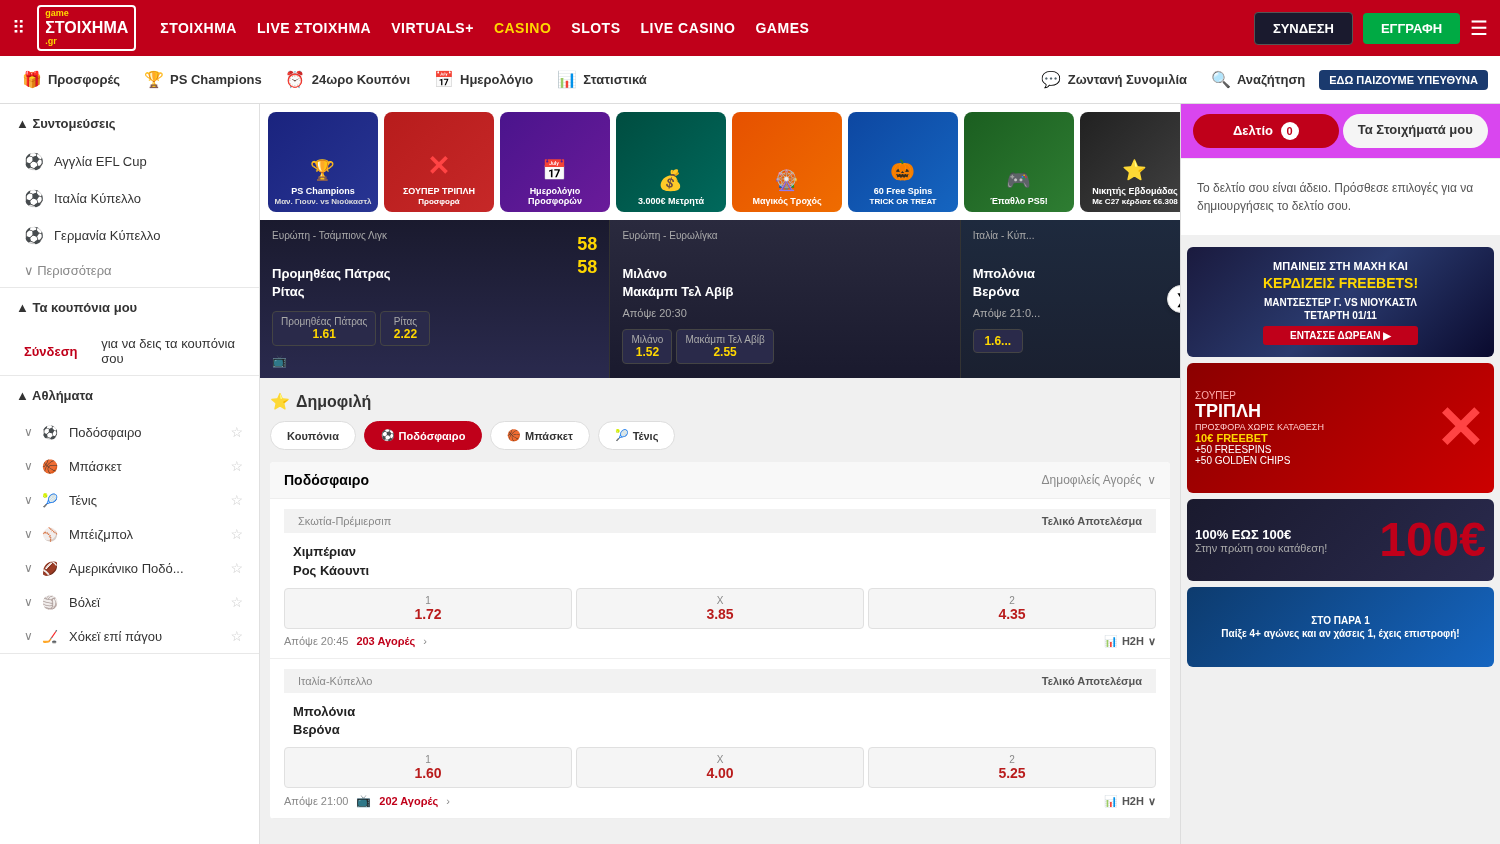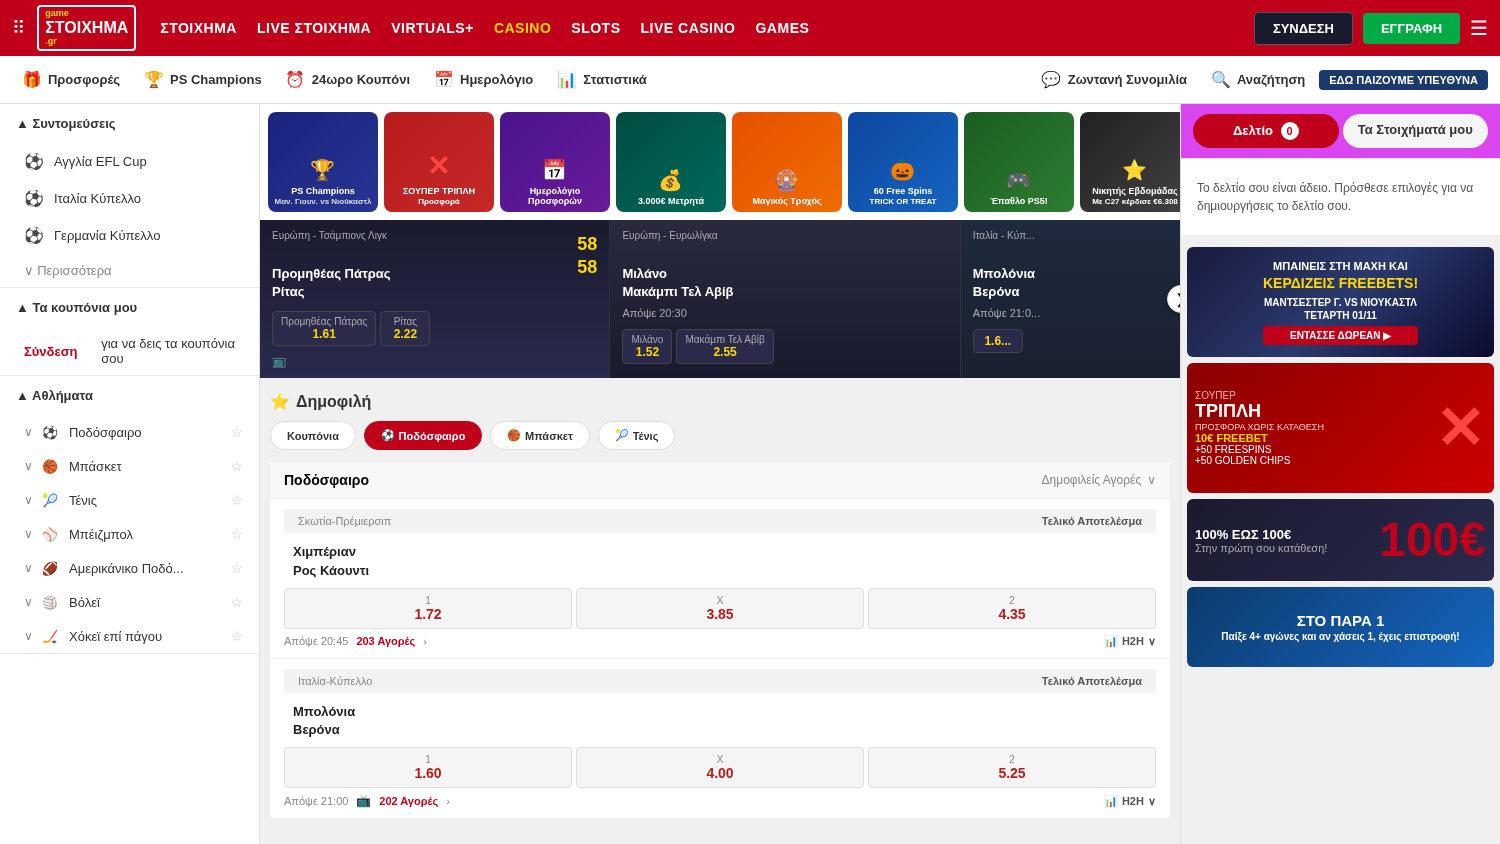--- a/index.html
+++ b/index.html
@@ -901,20 +901,20 @@
           <div style="flex:1;">
             <div style="font-size:13px;font-weight:700;color:white;">100% ΕΩΣ 100€</div>
             <div style="font-size:11px;color:#aaa;">Στην πρώτη σου κατάθεση!</div>
           </div>
           <div style="font-size:48px;font-weight:900;color:#c0001a;line-height:1;">100€</div>
         </div>
       </div>
 
       <div class="promo-banner para1" style="background:linear-gradient(135deg,#0d3b6e,#1565c0);margin-top:6px;height:80px;">
         <div class="promo-banner-text">
-          <div style="font-size:15px;font-weight:900;">ΣΤΟ ΠΑΡΑ 1</div>
+          <div style="font-size:10px;font-weight:900;">ΣΤΟ ΠΑΡΑ 1</div>
           <div style="font-size:10px;">Παίξε 4+ αγώνες και αν χάσεις 1, έχεις επιστροφή!</div>
         </div>
       </div>
     </div>
   </aside>
 
 </div>
 
 </body></html>

